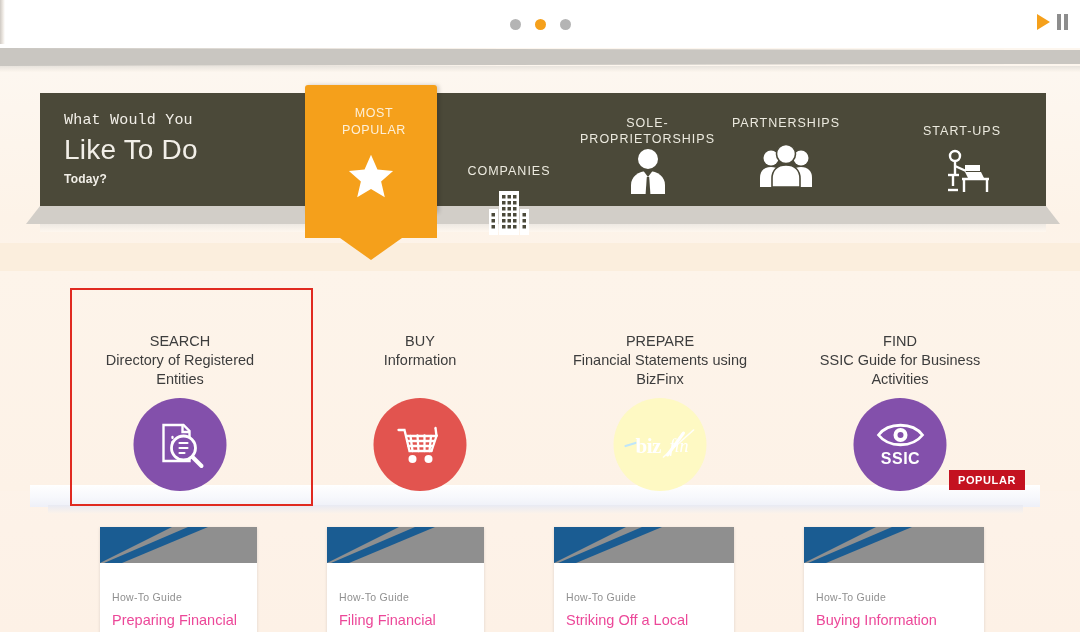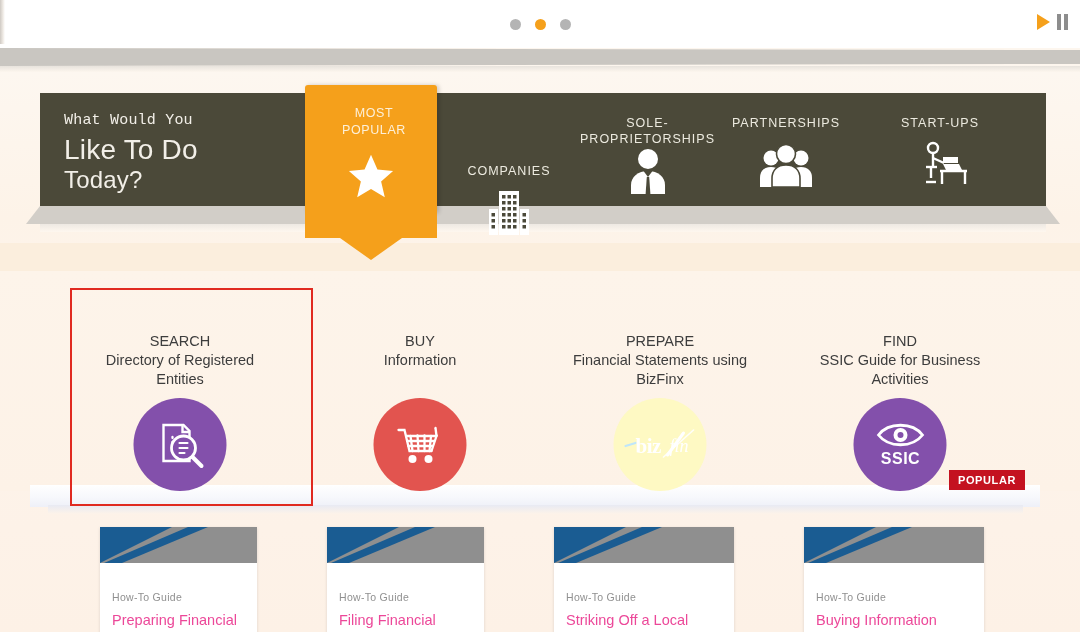--- a/index.html
+++ b/index.html
@@ -66,21 +66,21 @@
   .nav-base-shadow{
     position:absolute; left:0px; top:131px; width:1006px; height:8px;
     background:linear-gradient(180deg,#eee9e3,#fdf6ee 90%);
   }
 
   .nav-title{
     position:absolute; left:24px; top:16px; color:#f2efe8;
   }
   .nav-title .l1{ font-size:15px; letter-spacing:.2px; line-height:24px;font-family:Liberation Mono, monospace; }
   .nav-title .l2{ font-size:28px; line-height:34px; letter-spacing:.2px; }
-  .nav-title .l3{ font-size:24px; line-height:25px; letter-spacing:.2px; }
+  .nav-title .l3{ font-size:12px; line-height:25px; letter-spacing:.2px;font-weight:bold; }
 
   
   .pop-tab{
     position:absolute; left:265px; top:-8px; width:132px; height:128px;
     background:#f5a01b;
     border-radius:3px 3px 0 0;
     z-index:4;
     box-shadow:2px 0 4px rgba(0,0,0,.18);
   }
   .pop-tab .lbl{
@@ -308,21 +308,21 @@
     <svg class="ico" viewBox="0 0 54 46">
       <circle cx="12" cy="17" r="7.5" fill="#fff"></circle>
       <path d="M12 26c-7 0-11 4.2-11 10.5V46h22V36.5C23 30.2 19 26 12 26z" fill="#fff"></path>
       <circle cx="42" cy="17" r="7.5" fill="#fff"></circle>
       <path d="M42 26c-7 0-11 4.2-11 10.5V46h22V36.5C53 30.2 49 26 42 26z" fill="#fff"></path>
       <circle cx="27" cy="13" r="9.5" fill="#fff" stroke="#4b4939" stroke-width="1.6"></circle>
       <path d="M27 24c-9 0-14 5.4-14 13.5V46h28v-8.5C41 29.4 36 24 27 24z" fill="#fff" stroke="#4b4939" stroke-width="1.6"></path>
     </svg>
   </div>
 
-  <div class="nav-item" style="left:838px; width:124px;">
+  <div class="nav-item" style="left:860px; width:124px;margin-top:8px;">
     <div class="cap">START-UPS</div>
     <svg class="ico" viewBox="0 0 54 46">
       <g fill="none" stroke="#fff" stroke-width="2.4">
         <circle cx="20" cy="7" r="5"></circle>
         <path d="M20 12.5 L20 26"></path>
         <path d="M20 17 L31 22"></path>
         <path d="M13 26 L24 26"></path>
         <path d="M18 26 L18 37"></path>
         <path d="M13 41 L23 41"></path>
         <path d="M29 30 L29 43 M52 30 L52 43 M27 30 L54 30"></path>

